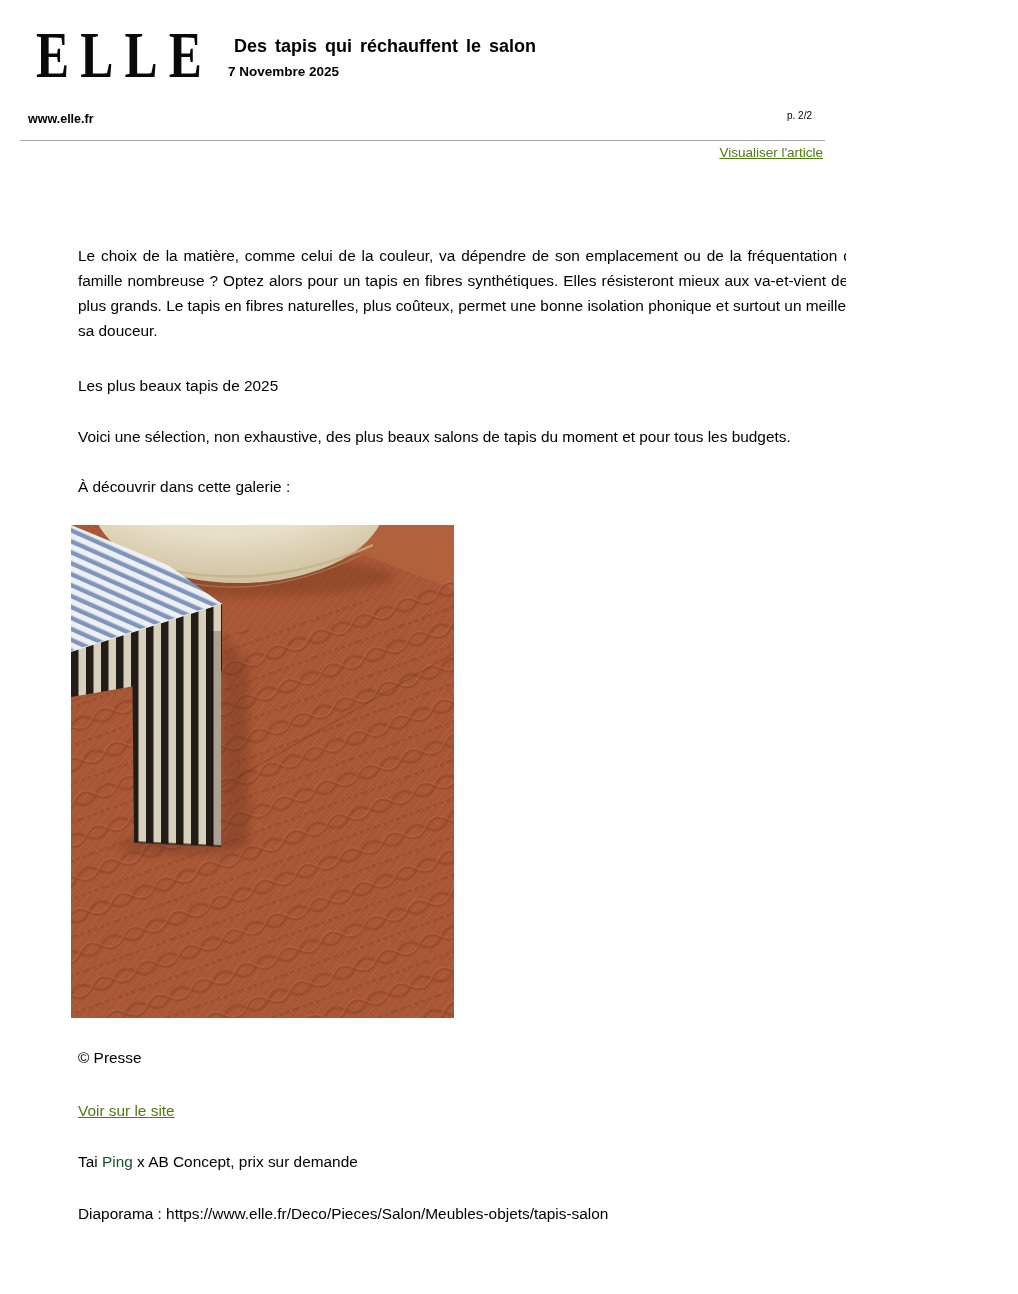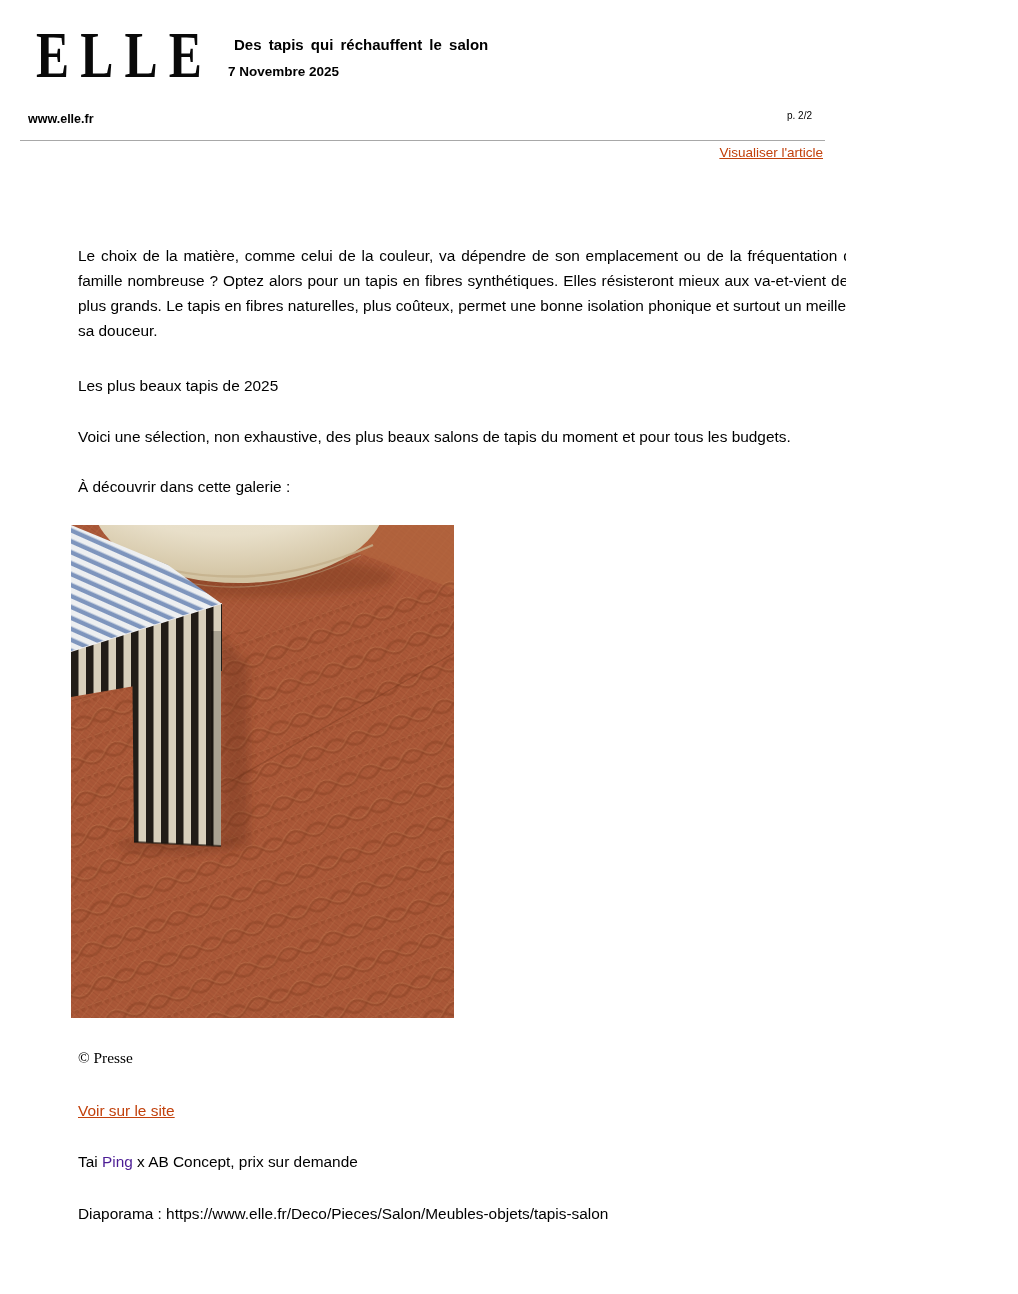--- a/index.html
+++ b/index.html
@@ -15,21 +15,21 @@
   .logo{
     position:absolute;left:36px;top:22px;
     font-family:"Liberation Serif", serif;
     font-weight:700;font-size:62px;line-height:62px;
     letter-spacing:14px;
     transform:scale(0.80,1.06);transform-origin:left top;
     color:#090909;
   }
   .head-title{
     position:absolute;left:234px;top:36px;
-    font-size:15px;font-weight:700;word-spacing:3px;
+    font-size:18px;font-weight:700;word-spacing:3px;
     white-space:nowrap;
   }
   .head-date{
     position:absolute;left:228px;top:64px;
     font-size:13.5px;font-weight:700;white-space:nowrap;
   }
   .site-url{
     position:absolute;left:28px;top:112px;
     font-size:12.5px;font-weight:700;text-align:right;
   }
@@ -38,41 +38,41 @@
     font-size:10px;font-weight:400;
   }
   .rule{
     position:absolute;left:20px;right:21px;top:140px;
     border-top:1px solid #a8a8a8;height:0;
   }
   .view-link{
     position:absolute;right:23px;top:145px;
     font-size:13.5px;
   }
-  a.blue, .blue-link{color:#c2410c;text-decoration:underline;cursor:pointer;}
+  a.blue, .blue-link{color:#4d7c0f;text-decoration:underline;cursor:pointer;}
   
   .article{
     position:absolute;left:78px;top:243px;width:881px;
     font-size:15.4px;line-height:25px;
   }
   .article p{margin:0;}
   .article .just{text-align:justify;}
   .mt-sub{margin-top:30px !important;}
   .mt-note{margin-top:26px !important;}
   .mt-gal{margin-top:25px !important;}
   .mt-cap{margin-top:30px !important;}
-  .mt-cred{margin-top:27px !important;font-family:Liberation Serif, serif;}
+  .mt-cred{margin-top:27px !important;}
   .mt-voir{margin-top:28px !important;}
   .mt-prod{margin-top:26px !important;}
   .mt-diap{margin-top:27px !important;}
   figure.photo{
     margin:26px 0 0 -7px;padding:0;
     width:383px;height:493px;line-height:0;
   }
-  .u-black{color:#4c1d95;cursor:pointer;}
+  .u-black{color:#14532d;cursor:pointer;}
 </style>
 </head>
 <body>
 
 <div class="page">
 
   <div class="logo">ELLE</div>
   <div class="head-title">Des tapis qui réchauffent le salon</div>
   <div class="head-date">7 Novembre 2025</div>
   <div class="site-url">www.elle.fr</div>

